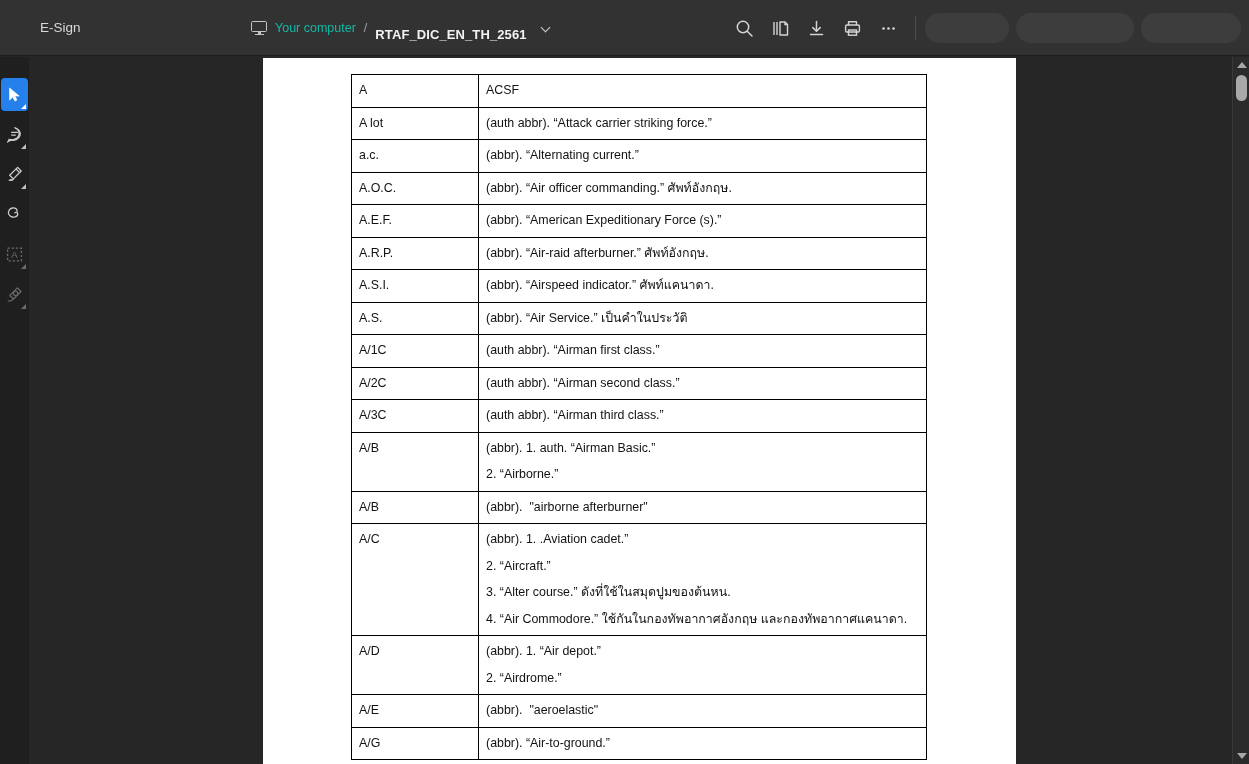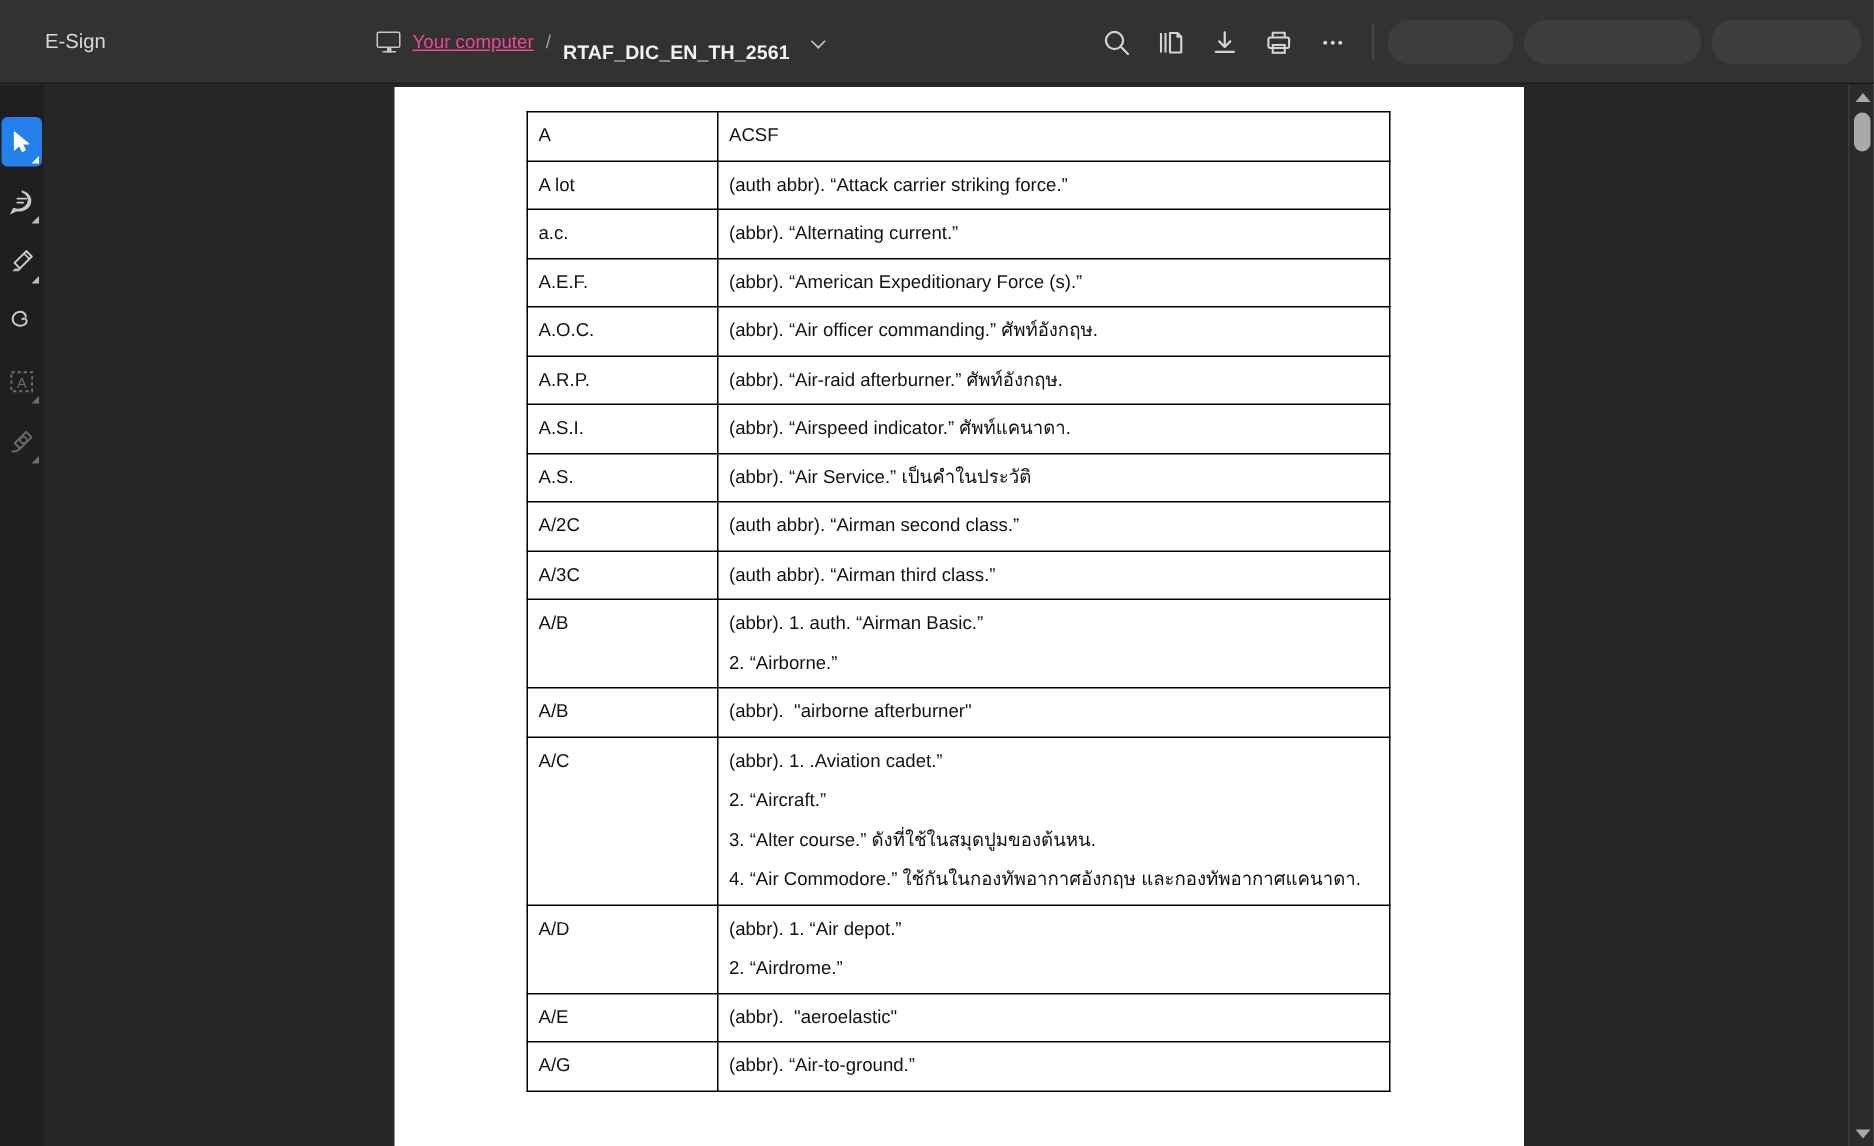--- a/index.html
+++ b/index.html
@@ -13,21 +13,21 @@
 
   
   #toolbar {
     position: absolute; top: 0; left: 0;
     width: 1249px; height: 56px;
     background: #323232;
     border-bottom: 1px solid #1c1c1c;
     display: flex; align-items: center;
   }
   #esign-button {
-    margin-left: 22px;
+    margin-left: 32px;
     color: #d8d8d8;
     font-size: 13.5px;
     padding: 6px 8px;
     border-radius: 3px;
     white-space: nowrap;
   }
   #doc-location {
     position: absolute; left: 251px; top: 0; height: 56px;
     display: flex; align-items: center; gap: 8px;
   }
@@ -37,21 +37,21 @@
     border: 1.3px solid #c6c6c6; border-radius: 1.5px;
   }
   .monitor-icon .stand {
     position: absolute; left: 6.5px; top: 11px; width: 3px; height: 3px;
     background: #c6c6c6;
   }
   .monitor-icon .base {
     position: absolute; left: 3.5px; top: 13.5px; width: 9px; height: 1.3px;
     background: #c6c6c6;
   }
-  #computer-label { color: #ec4899; font-size: 12.5px; text-decoration: underline; }
+  #computer-label { color: #14b8a6; font-size: 12.5px; }
   #path-sep { color: #a0a0a0; font-size: 12.5px; }
   #doc-filename { color: #f2f2f2; font-size: 13px; font-weight: bold; letter-spacing: .1px; margin-top: 13px; }
   #doc-chevron {
     width: 10px; height: 10px; margin-left: 7px; position: relative;
   }
   #doc-chevron::after {
     content: ""; position: absolute; left: 0px; top: 1px;
     width: 6px; height: 6px;
     border-right: 1.4px solid #cfcfcf; border-bottom: 1.4px solid #cfcfcf;
     transform: rotate(45deg);
@@ -280,38 +280,42 @@
         </tr>
         <tr>
           <td class="term">A lot</td>
           <td class="def">(auth abbr). “Attack carrier striking force.”</td>
         </tr>
         <tr>
           <td class="term">a.c.</td>
           <td class="def">(abbr). “Alternating current.”</td>
         </tr>
         <tr>
+          <td class="term">A.O.C.</td>
+          <td class="def">(abbr). “Air officer commanding.” ศัพท์อังกฤษ.</td>
+        </tr>
+        <tr>
           <td class="term">A.E.F.</td>
           <td class="def">(abbr). “American Expeditionary Force (s).”</td>
         </tr>
         <tr>
-          <td class="term">A.O.C.</td>
-          <td class="def">(abbr). “Air officer commanding.” ศัพท์อังกฤษ.</td>
-        </tr>
-        <tr>
           <td class="term">A.R.P.</td>
           <td class="def">(abbr). “Air-raid afterburner.” ศัพท์อังกฤษ.</td>
         </tr>
         <tr>
           <td class="term">A.S.I.</td>
           <td class="def">(abbr). “Airspeed indicator.” ศัพท์แคนาดา.</td>
         </tr>
         <tr>
           <td class="term">A.S.</td>
           <td class="def">(abbr). “Air Service.” เป็นคำในประวัติ</td>
+        </tr>
+        <tr>
+          <td class="term">A/1C</td>
+          <td class="def">(auth abbr). “Airman first class.”</td>
         </tr>
         <tr>
           <td class="term">A/2C</td>
           <td class="def">(auth abbr). “Airman second class.”</td>
         </tr>
         <tr>
           <td class="term">A/3C</td>
           <td class="def">(auth abbr). “Airman third class.”</td>
         </tr>
         <tr>

